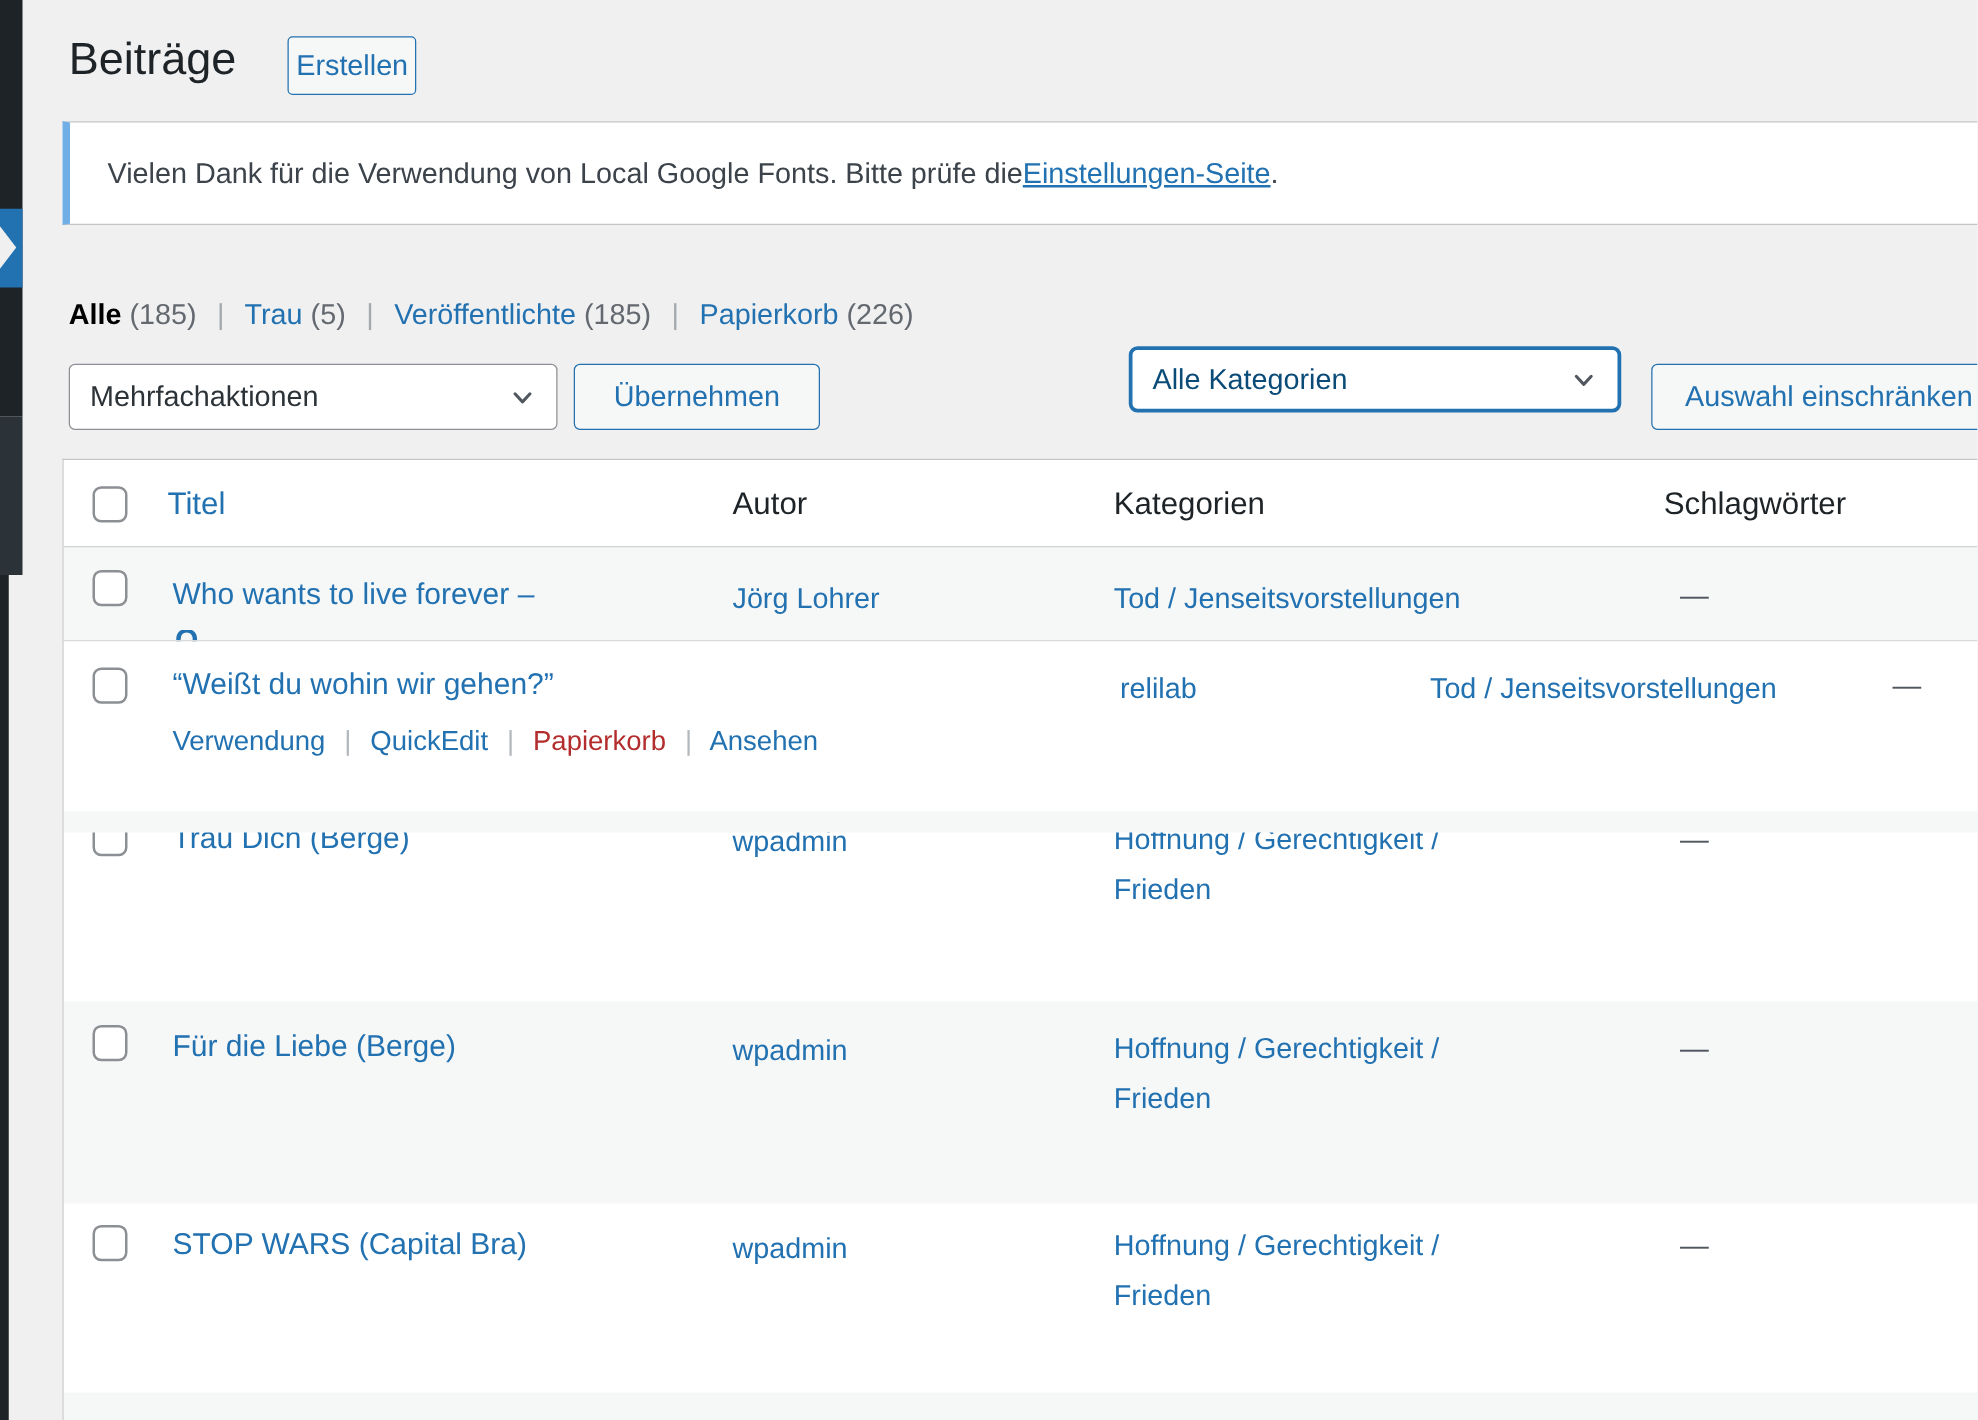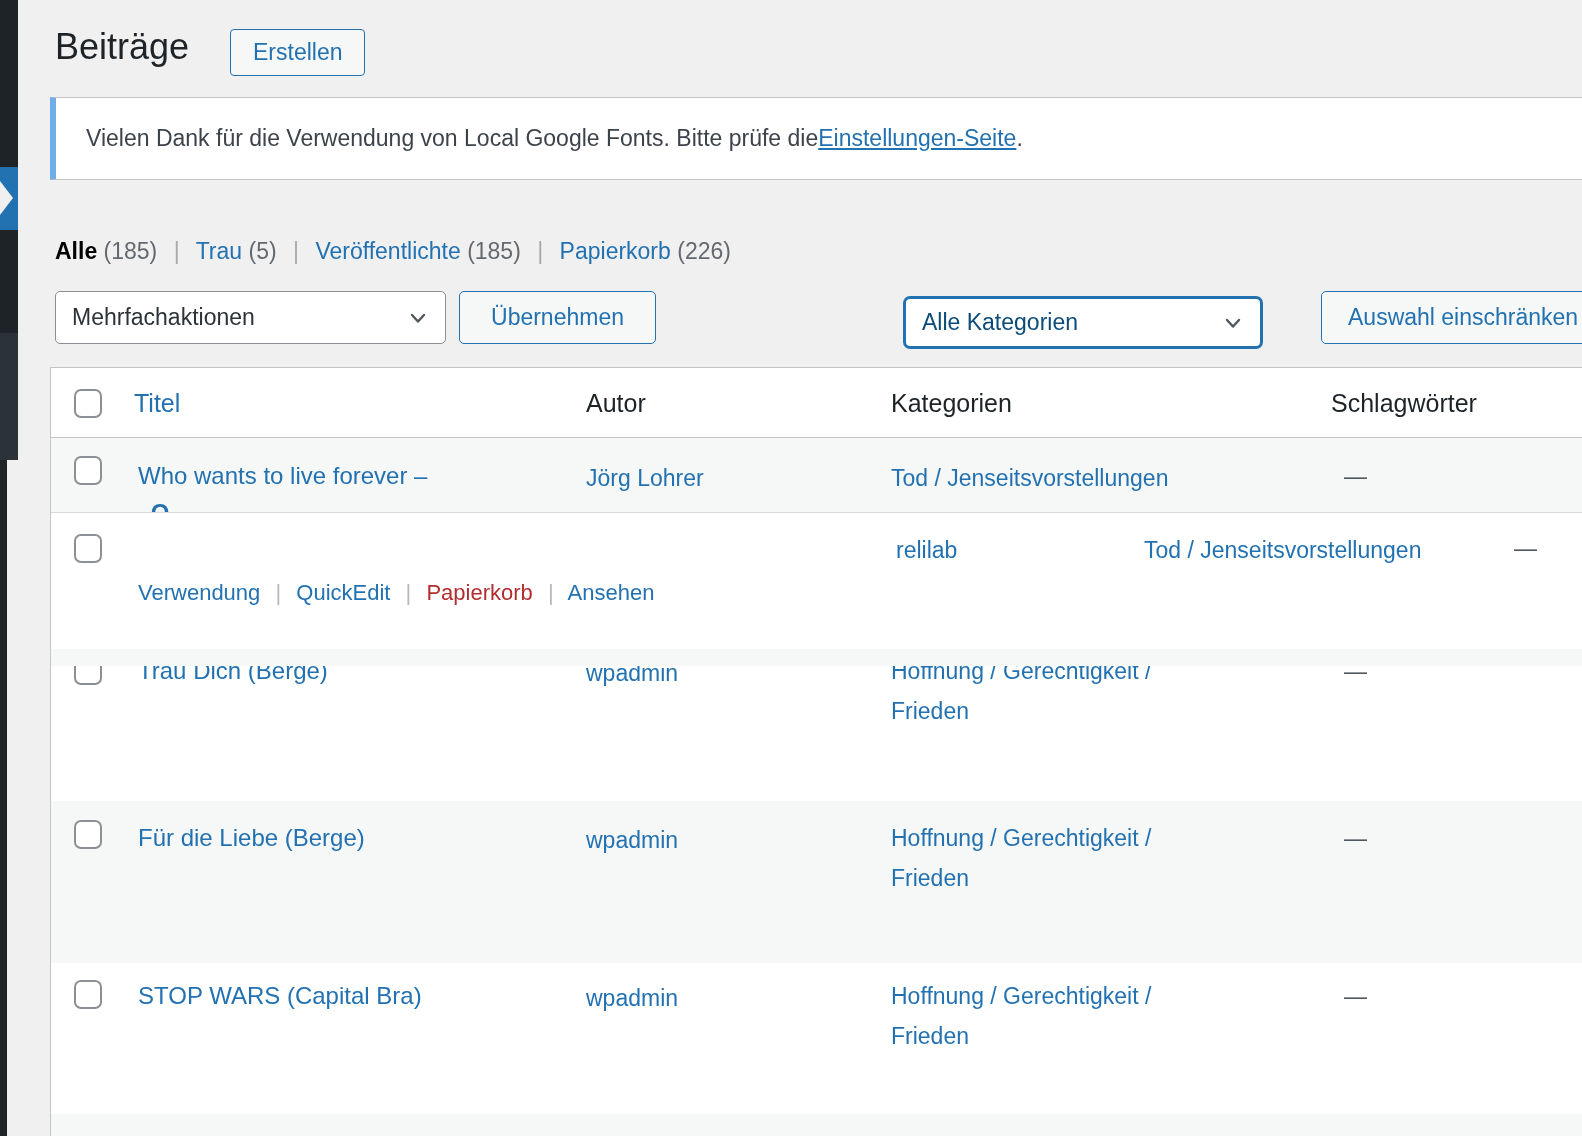--- a/index.html
+++ b/index.html
@@ -1,35 +1,35 @@
 <!DOCTYPE html>
 <html><head>
 <meta charset="utf-8">
 <style>
   * { margin:0; padding:0; box-sizing:border-box; }
   html,body { background:#f0f0f1; }
   .screen {
     position:relative; width:1582px; height:1136px; overflow:hidden;
     background:#f0f0f1; font-family:"Liberation Sans", sans-serif; color:#1d2327;
   }
-  .abs { position:absolute;text-align:center; }
+  .abs { position:absolute; }
 
   
   .strip-top    { left:0; top:0; width:18px; height:333px; background:#1d2327; }
   .strip-mid    { left:0; top:333px; width:18px; height:127px; background:#2c3338; }
   .strip-blue   { left:0; top:167px; width:18px; height:63px; background:#2271b1; }
   .strip-notch  { left:0; top:181px; width:0; height:0;
                   border-top:17px solid transparent; border-bottom:17px solid transparent;
                   border-left:13px solid #f0f0f1; }
   .strip-bottom { left:0; top:460px; width:7px; height:676px; background:#1d2327; }
 
   
   .page-title { left:55px; top:26px; font-size:36px; font-weight:400; color:#1d2327; }
   .create-btn {
-    left:230px; top:29px; height:47px; padding:0 22px;
+    left:230px; top:29px; height:47px; padding:0 6px;
     display:flex; align-items:center;
     border:1.5px solid #2271b1; border-radius:4px; background:#f6f7f7;
     color:#2271b1; font-size:23px; font-weight:500; cursor:pointer;
     font-family:"Liberation Sans", sans-serif;
   }
 
   
   .notice {
     left:50px; top:97px; width:1700px; height:83px; background:#ffffff;
     border:1px solid #c3c4c7; border-left:6px solid #72aee6;
@@ -131,21 +131,21 @@
 
   <div class="abs select" style="left:55px; top:291px; width:391px;">
     <span>Mehrfachaktionen</span>
     <span class="chev">
       <svg width="22" height="22" viewBox="0 0 22 22">
           <polyline points="5,8 11,14.5 17,8" fill="none" stroke="#50575e" stroke-width="2.4" stroke-linecap="round" stroke-linejoin="round"></polyline>
         </svg>
     </span>
   </div>
   <button class="abs tbtn" style="left:459px; top:291px; width:197px;">Übernehmen</button>
-  <div class="abs select select-focused" style="left:903px; top:296px; width:360px;">
+  <div class="abs select select-focused" style="left:903px; top:277px; width:394px;">
     <span>Alle Kategorien</span>
     <span class="chev">
       <svg width="22" height="22" viewBox="0 0 22 22">
           <polyline points="5,8 11,14.5 17,8" fill="none" stroke="#50575e" stroke-width="2.4" stroke-linecap="round" stroke-linejoin="round"></polyline>
         </svg>
     </span>
   </div>
   <button class="abs tbtn" style="left:1321px; top:291px; width:300px; justify-content:flex-start; padding:0 26px;">Auswahl einschränken</button>
 
   <div class="abs table">
@@ -169,20 +169,21 @@
     <span class="abs cb z2" style="left:23px; top:88px;"></span>
     <a class="abs rtitle z2" style="left:87px; top:93px;">Who wants to live forever –</a>
     <div class="abs frag z2" style="left:89px; top:136px; width:40px;">
         <span>Q</span>
       </div>
     <a class="abs cell z2" style="left:535px; top:95px;">Jörg Lohrer</a>
     <a class="abs cell z2" style="left:840px; top:95px;">Tod / Jenseitsvorstellungen</a>
     <span class="abs dash z2" style="left:1293px; top:95px;">—</span>
 
     <span class="abs cb z2" style="left:23px; top:166px;"></span>
+    <a class="abs rtitle z2" style="left:87px; top:165px;">“Weißt du wohin wir gehen?”</a>
     <a class="abs cell z2" style="left:845px;  top:167px;">relilab</a>
     <a class="abs cell z2" style="left:1093px; top:167px;">Tod / Jenseitsvorstellungen</a>
     <span class="abs dash z2" style="left:1463px; top:167px;">—</span>
     <div class="abs actions z2" style="left:87px; top:212px;">
       <span class="a">Verwendung</span>
       <span class="sep">|</span>
       <span class="a">QuickEdit</span>
       <span class="sep">|</span>
       <span class="danger">Papierkorb</span>
       <span class="sep">|</span>

